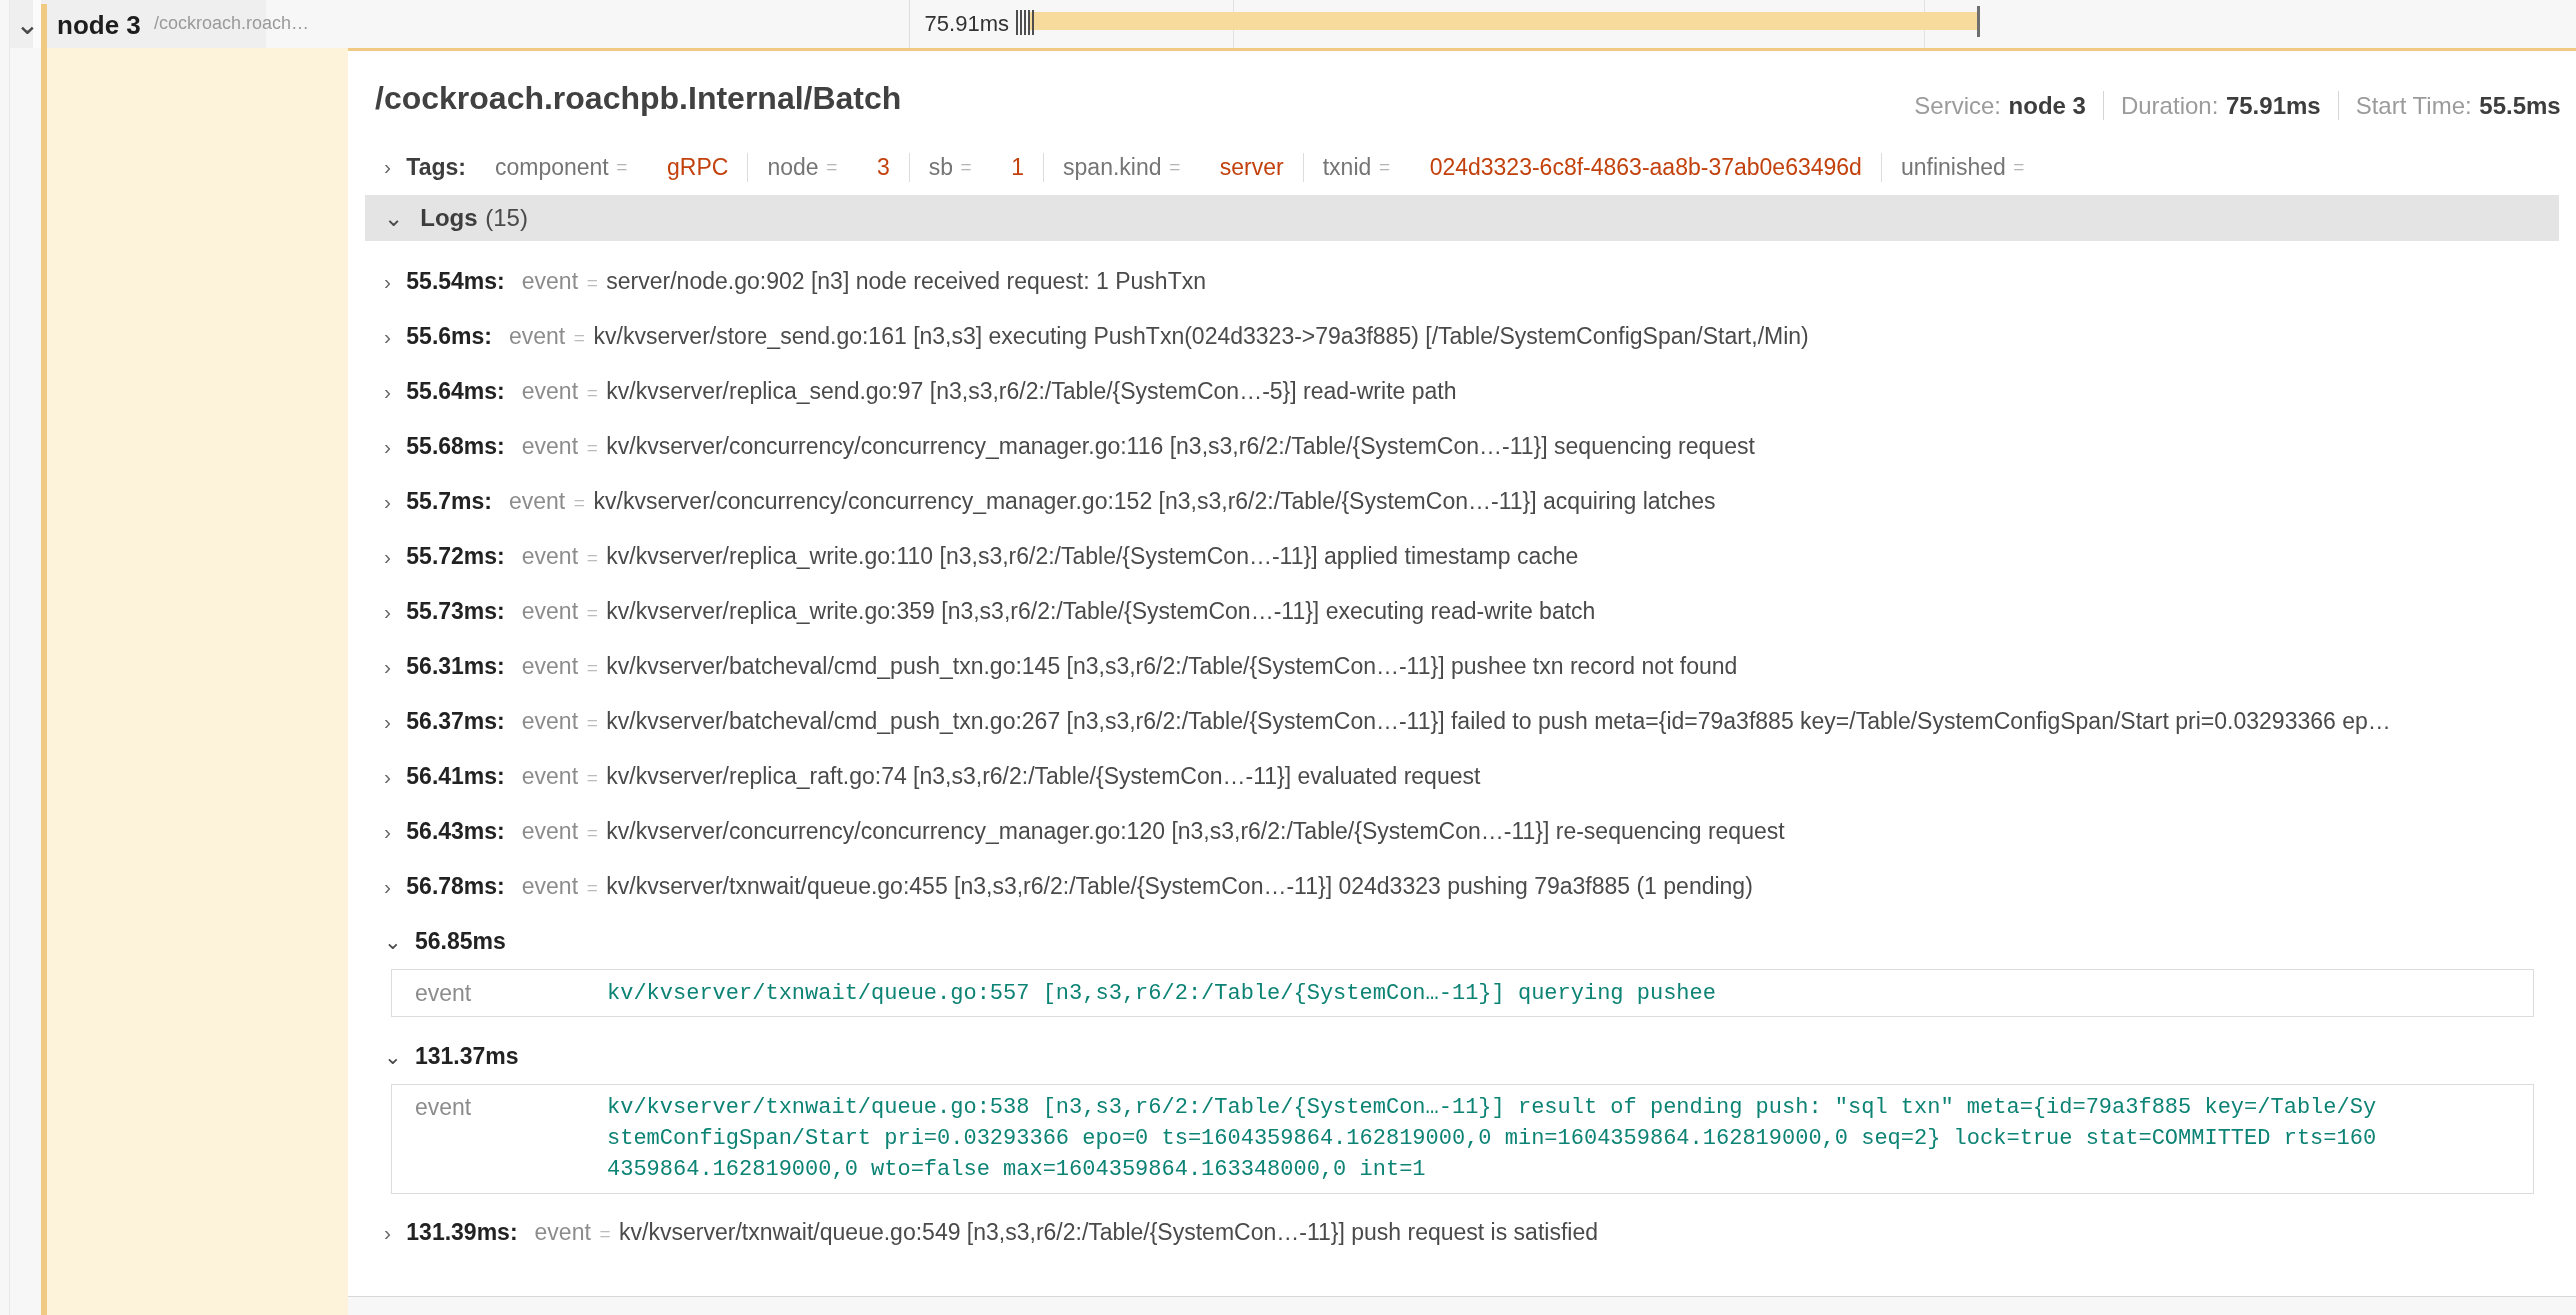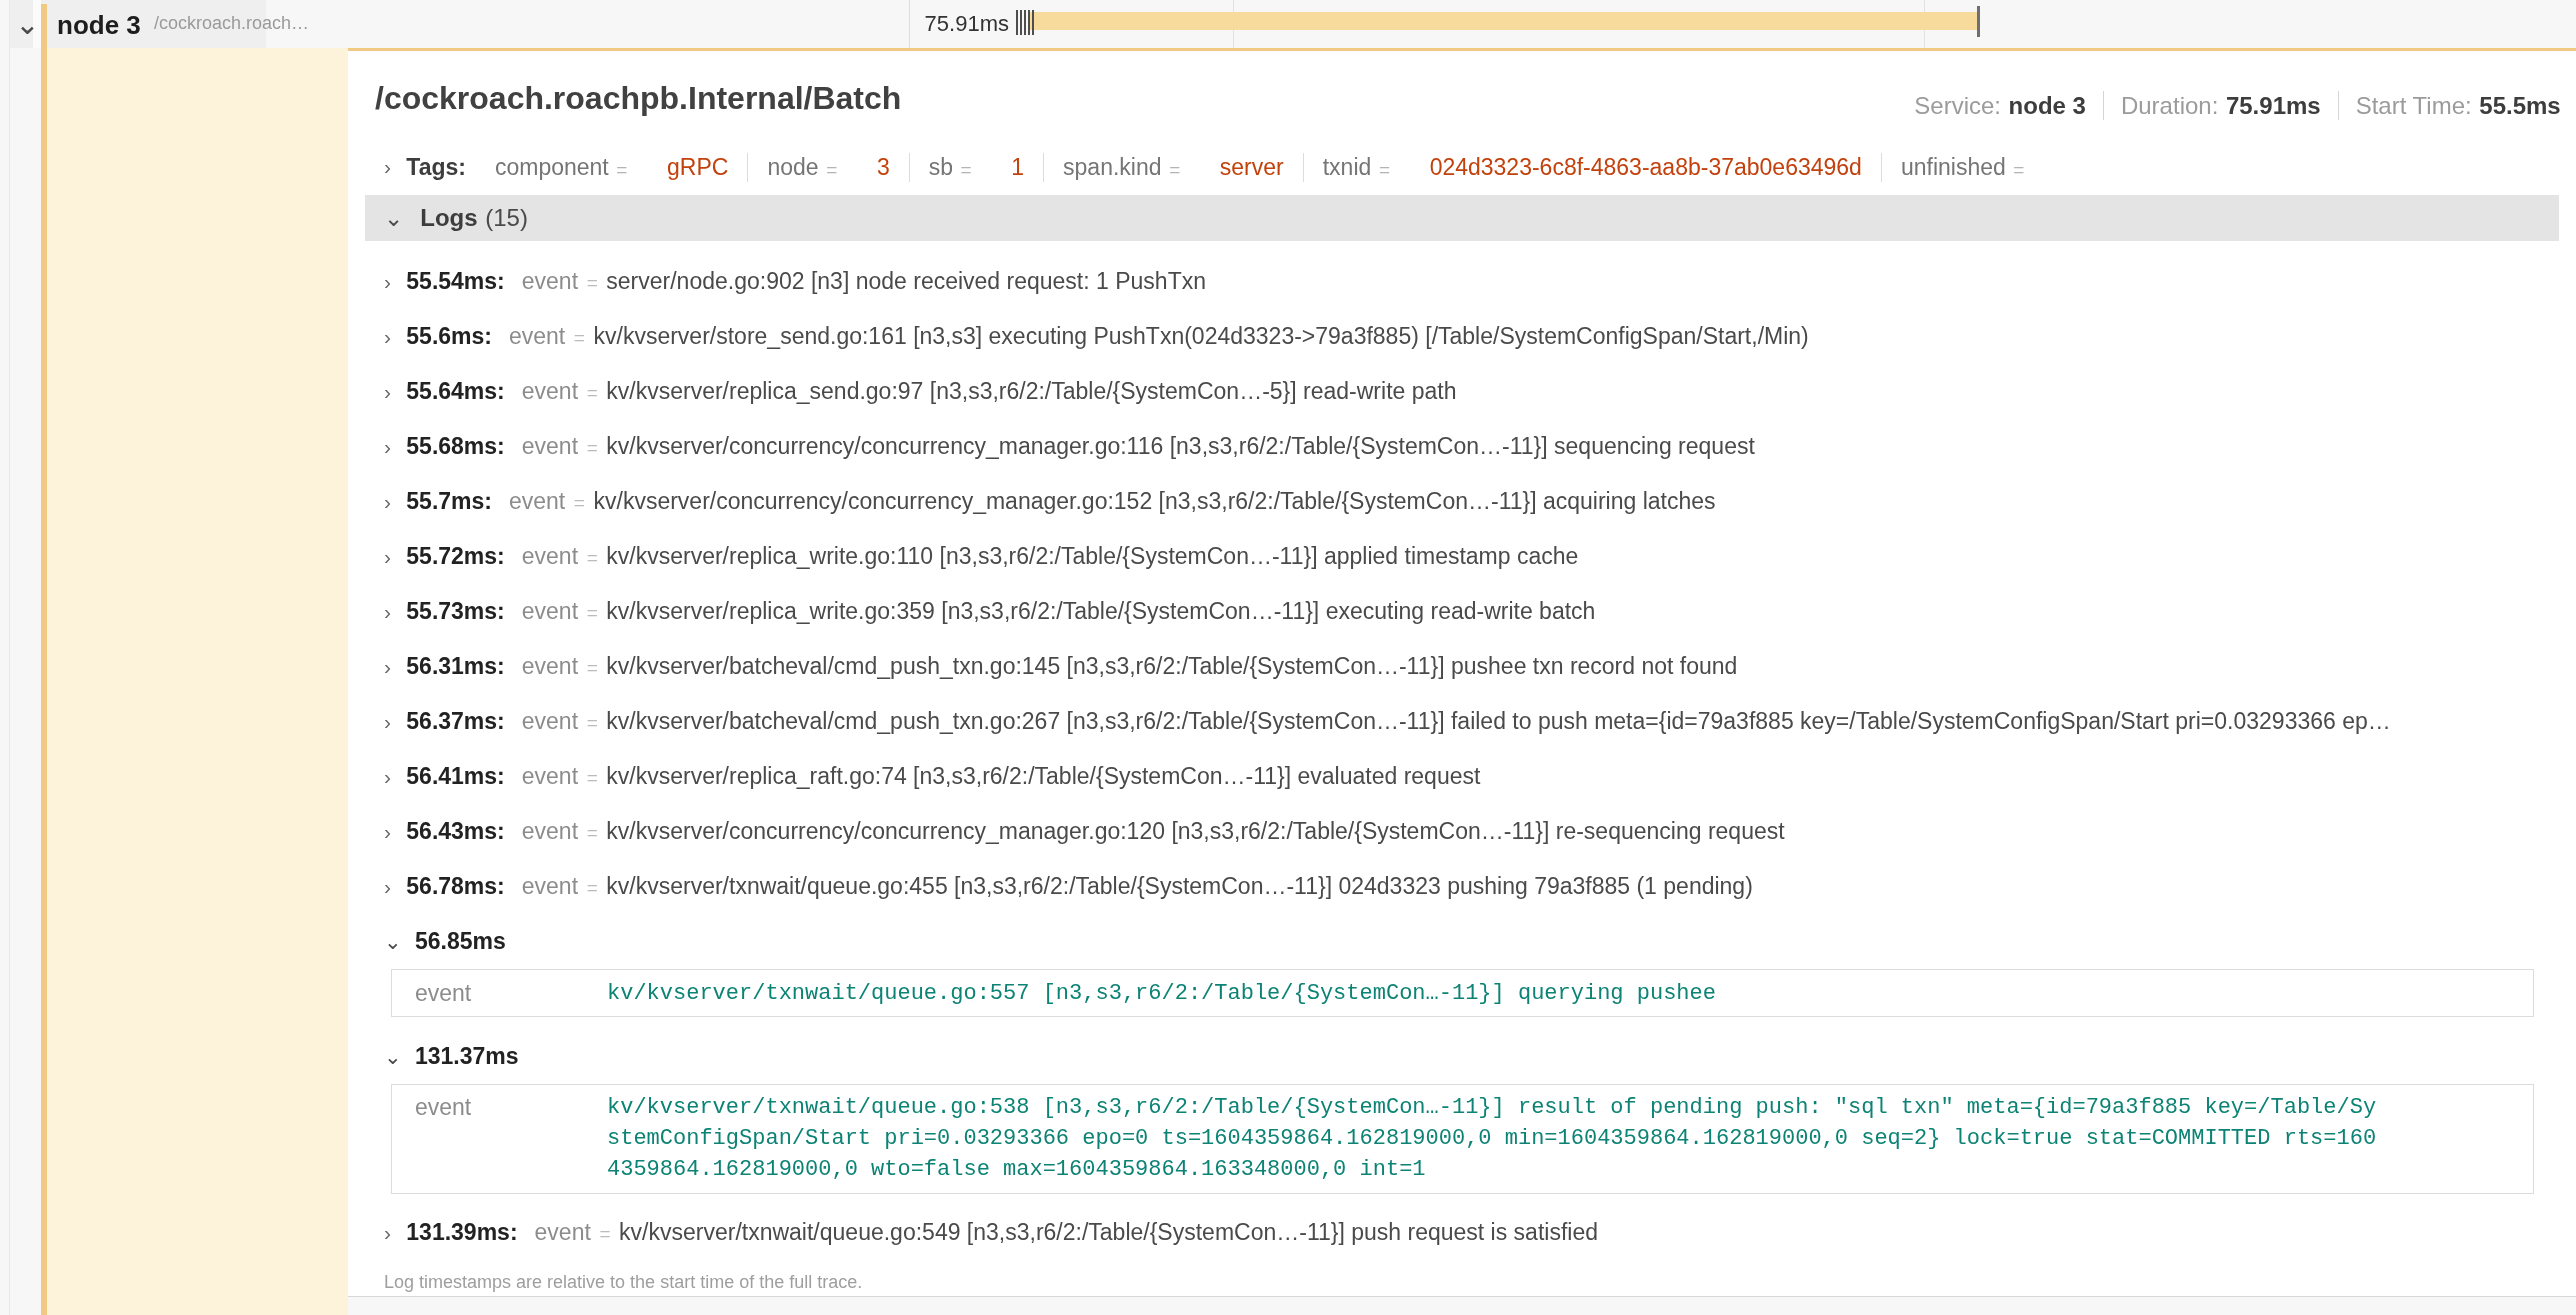--- a/index.html
+++ b/index.html
@@ -38,21 +38,21 @@
   .ov-value { color:#3d3d3d; font-weight:bold; }
   .ov-div { width:1px; height:29px; background:#d4d4d4; margin:0 17px; }
   
   .tags-row { position:absolute; left:36px; top:97px; height:38px; display:flex; align-items:center; font-size:23px; white-space:nowrap; }
   .tags-chev { font-size:21px; color:#666; margin-right:15.3px; }
   .tags-label { font-weight:bold; color:#3d3d3d; margin-right:29px; }
   .tkey { color:#757575; }
   .teq { color:#b4b4b4; font-size:19px; margin:0 7.6px; }
   .tval { color:#c2410c;margin-left:32px; }
   .tdiv { width:1px; height:29px; background:#dcdcdc; margin:0 19px; display:inline-block; vertical-align:middle; }
-  .tag { display:inline-flex; align-items:flex-end; }
+  .tag { display:inline-flex; align-items:center; }
   
   .logs-band { position:absolute; left:17px; top:144px; width:2194px; height:46px; background:#e4e4e4; display:flex; align-items:center; padding-left:19px; }
   .band-chev { font-size:23px; color:#4a4a4a; margin-right:17px; }
   .band-title { font-size:24px; font-weight:bold; color:#3d3d3d; margin-right:7.6px; }
   .band-count { font-size:24px; color:#4a4a4a; }
   .logs-list { position:absolute; left:17px; top:203px; width:2194px; }
   .lrow { height:55px; line-height:55px; padding-left:19px; white-space:nowrap; overflow:hidden; text-overflow:ellipsis; font-size:23px; }
   .chev { display:inline-block; color:#666; font-size:21px; margin-right:15.3px; }
   .lts { font-weight:bold; color:#222; margin-right:17px; }
   .lfld { color:#8c8c8c; margin-right:8.6px; }
@@ -177,18 +177,17 @@
       </div>
 
       <div class="exph"><span class="chevd">⌄</span><span class="lts">131.37ms</span></div>
       <div class="expbox">
         <div class="expfld">event</div>
         <div class="expval">kv/kvserver/txnwait/queue.go:538 [n3,s3,r6/2:/Table/{SystemCon…-11}] result of pending push: "sql txn" meta={id=79a3f885 key=/Table/SystemConfigSpan/Start pri=0.03293366 epo=0 ts=1604359864.162819000,0 min=1604359864.162819000,0 seq=2} lock=true stat=COMMITTED rts=1604359864.162819000,0 wto=false max=1604359864.163348000,0 int=1</div>
       </div>
 
       <div class="lrow"><span class="chev">›</span><span class="lts">131.39ms:</span><span class="lfld">event</span><span class="leq">=</span><span class="lmsg">kv/kvserver/txnwait/queue.go:549 [n3,s3,r6/2:/Table/{SystemCon…-11}] push request is satisfied</span></div>
 
-      <div class="lfooter">Log timestamps are relative to the start time of the full trace.</div>
     </div>
 
   </div>
 </div>
 
 
 </body></html>

